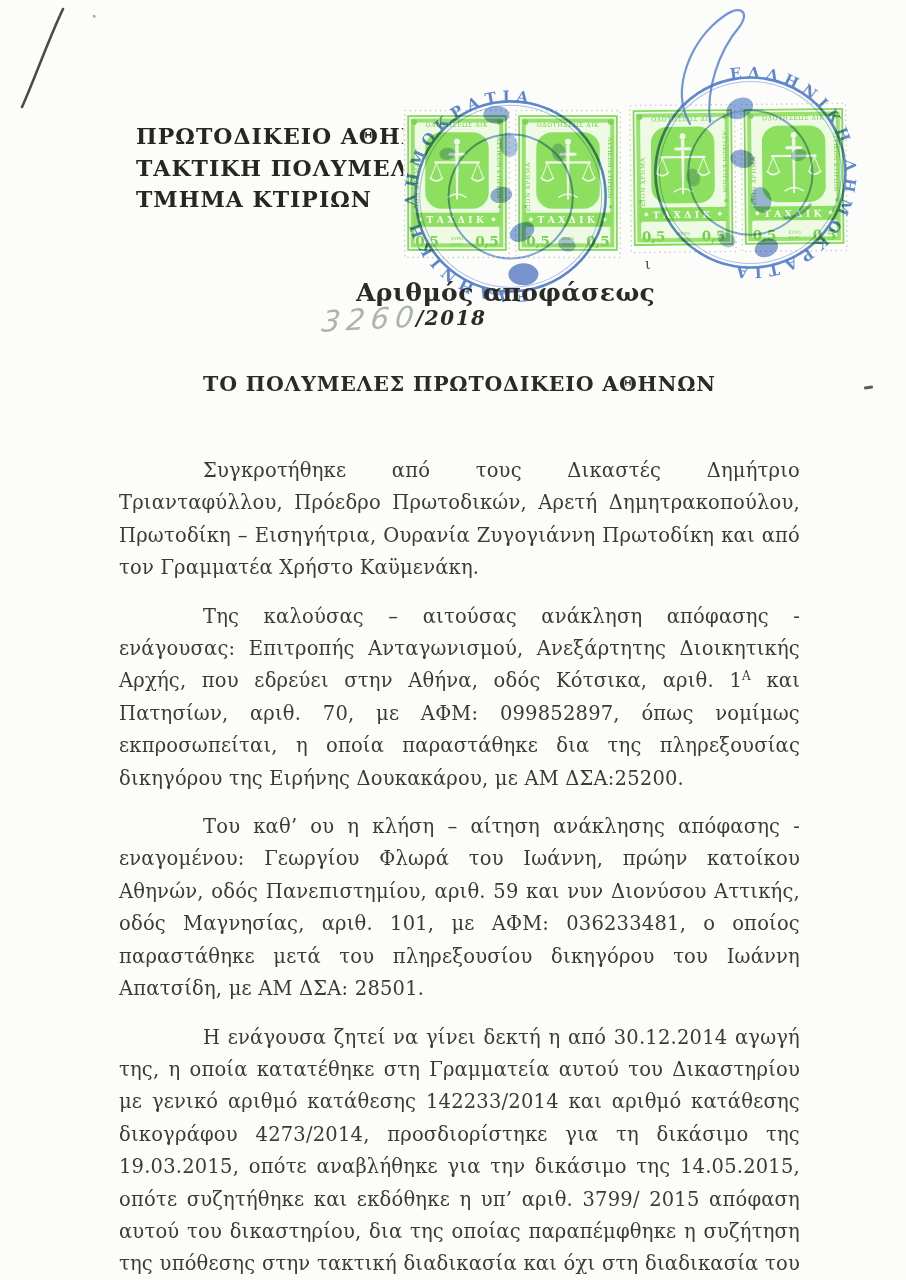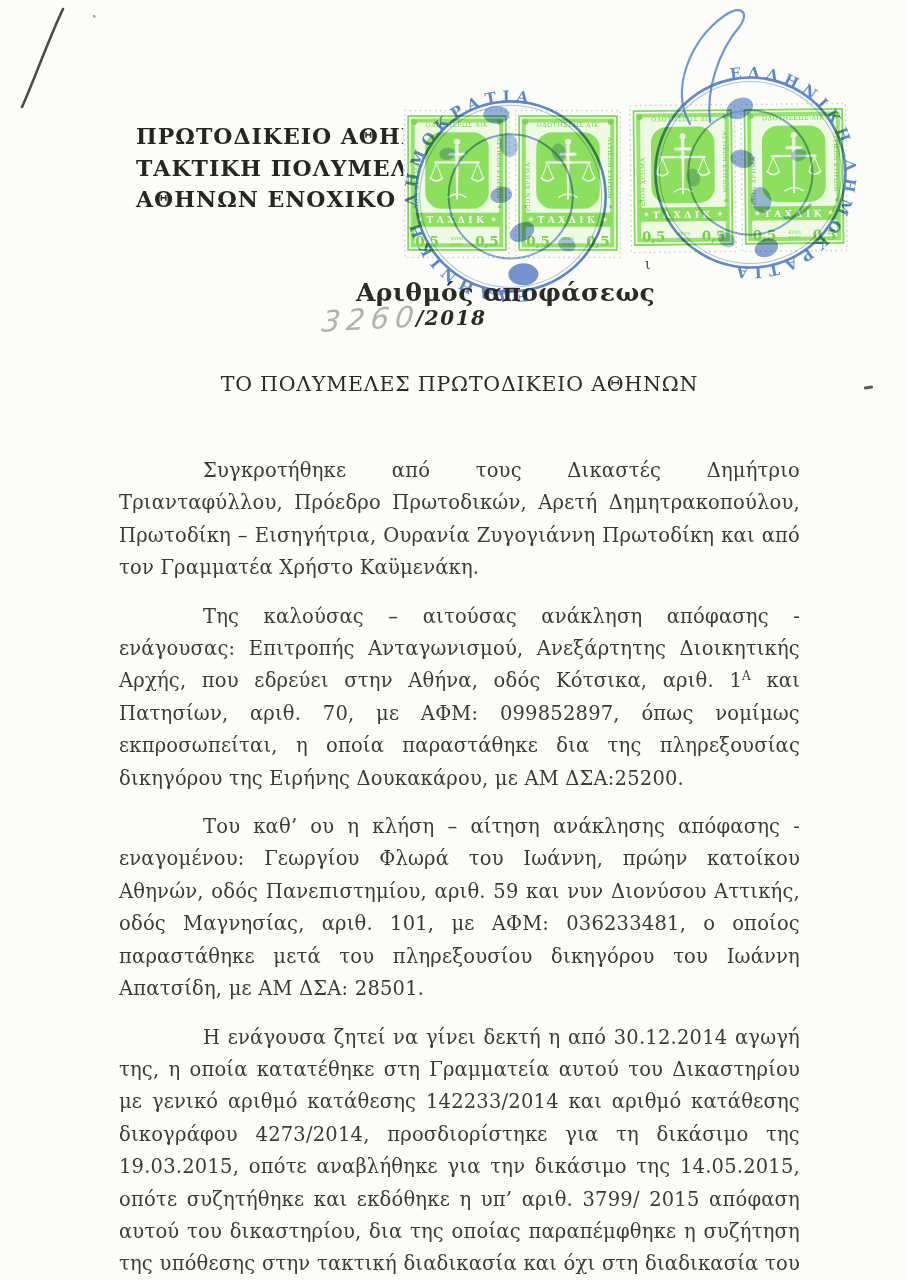--- a/index.html
+++ b/index.html
@@ -36,21 +36,21 @@
   .handwritten-number{
     position:absolute;left:0;top:2px;
     font-family:"DejaVu Sans","Liberation Sans",sans-serif;font-style:italic;
     font-size:29px;color:#97a29a;letter-spacing:6px;opacity:.8;
     transform:rotate(-3deg) skewX(-9deg);
   }
   .decision-year{position:absolute;left:94px;top:6px;font-size:20px;font-weight:bold;letter-spacing:1.5px;color:#2b2b26;font-style:italic;}
   
   .doc-title{
     position:absolute;left:103px;top:372px;width:713px;text-align:center;
-    font-size:20.5px;font-weight:normal;letter-spacing:.8px;color:#2b2b26;
+    font-size:20.5px;font-weight:bold;letter-spacing:.8px;color:#2b2b26;
   }
   
   .doc-body{
     position:absolute;left:103px;top:439px;width:713px;
     font-size:19.5px;line-height:32.4px;text-align:justify;color:#3b3b35;
     letter-spacing:.2px;
   }
   .doc-body p{margin:16px;text-indent:84px;}
   .doc-body sup{font-size:12px;line-height:0;}
 </style>
@@ -60,21 +60,21 @@
 <div class="page">
 
   <svg class="corner-slash" width="110" height="120" viewBox="0 0 110 120">
     <path d="M22,107 C33,83 49,38 63,9" fill="none" stroke="#4a4a48" stroke-width="2.6" stroke-linecap="round"></path>
     <circle cx="94" cy="16" r="1.3" fill="#9a9a96" opacity=".7"></circle>
   </svg>
 
   <div class="court-header">
     <div>ΠΡΩΤΟΔΙΚΕΙΟ ΑΘΗΝΩΝ</div>
     <div>ΤΑΚΤΙΚΗ ΠΟΛΥΜΕΛΕΣ</div>
-    <div>ΑΘΗΝΩΝ ΕΝΟΧΙΚΟ</div>
+    <div>ΤΜΗΜΑ ΚΤΙΡΙΩΝ</div>
   </div>
 
   <svg width="0" height="0" style="position:absolute" aria-hidden="true">
     <defs>
       <symbol id="taxdik-stamp" viewBox="0 0 107 149">
         <rect x="0" y="0" width="107" height="149" fill="#fdfefb"></rect>
         <rect x="1.5" y="1.5" width="104" height="146" fill="none" stroke="#c9cec5" stroke-width="1.4" stroke-dasharray="1.5 3.5"></rect>
         <rect x="5" y="7" width="97" height="133" fill="#f3fbec" stroke="#84da58" stroke-width="1.8"></rect>
         <rect x="9.5" y="11.5" width="88" height="124" fill="#eefae4" stroke="#8fdf63" stroke-width="4" opacity=".9"></rect>
         <circle cx="11" cy="13" r="2.8" fill="#7ed254"></circle>

